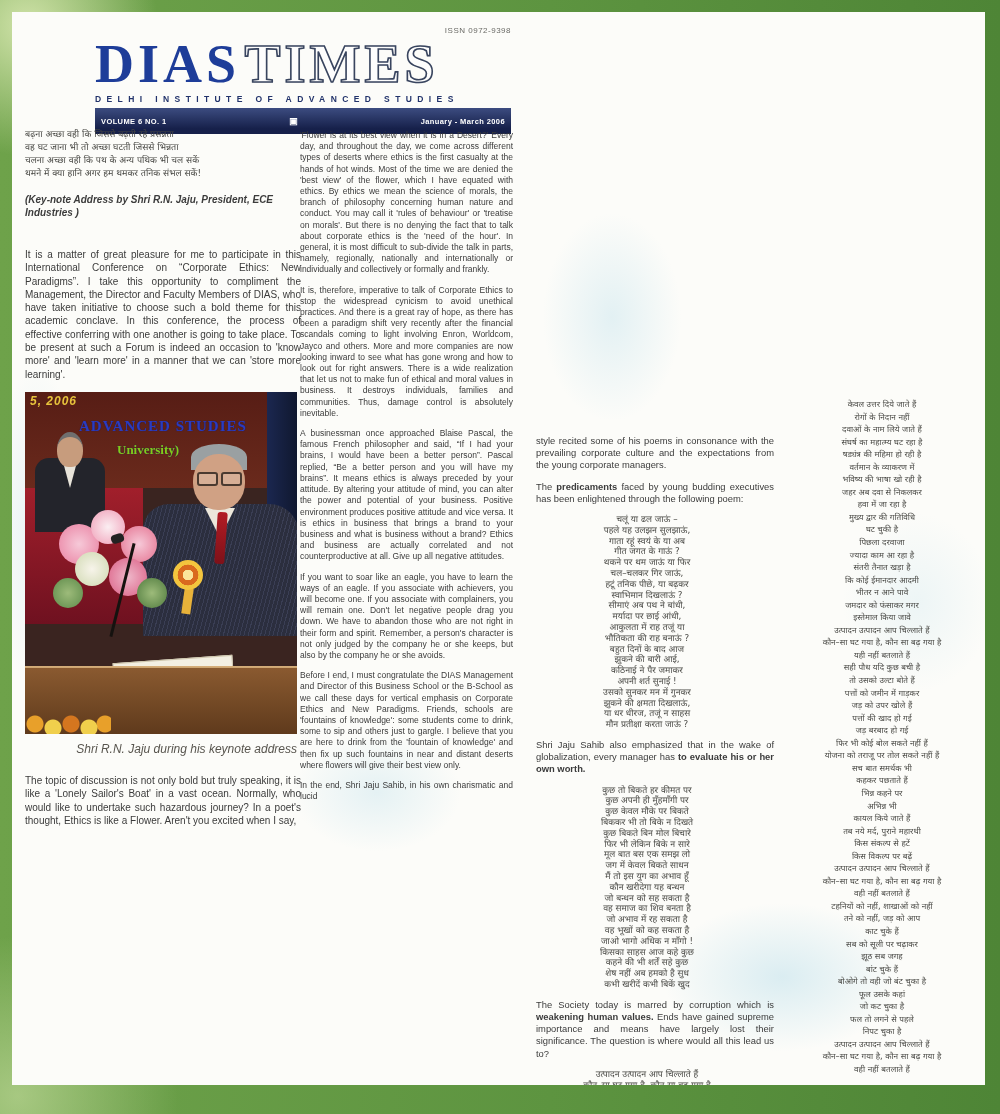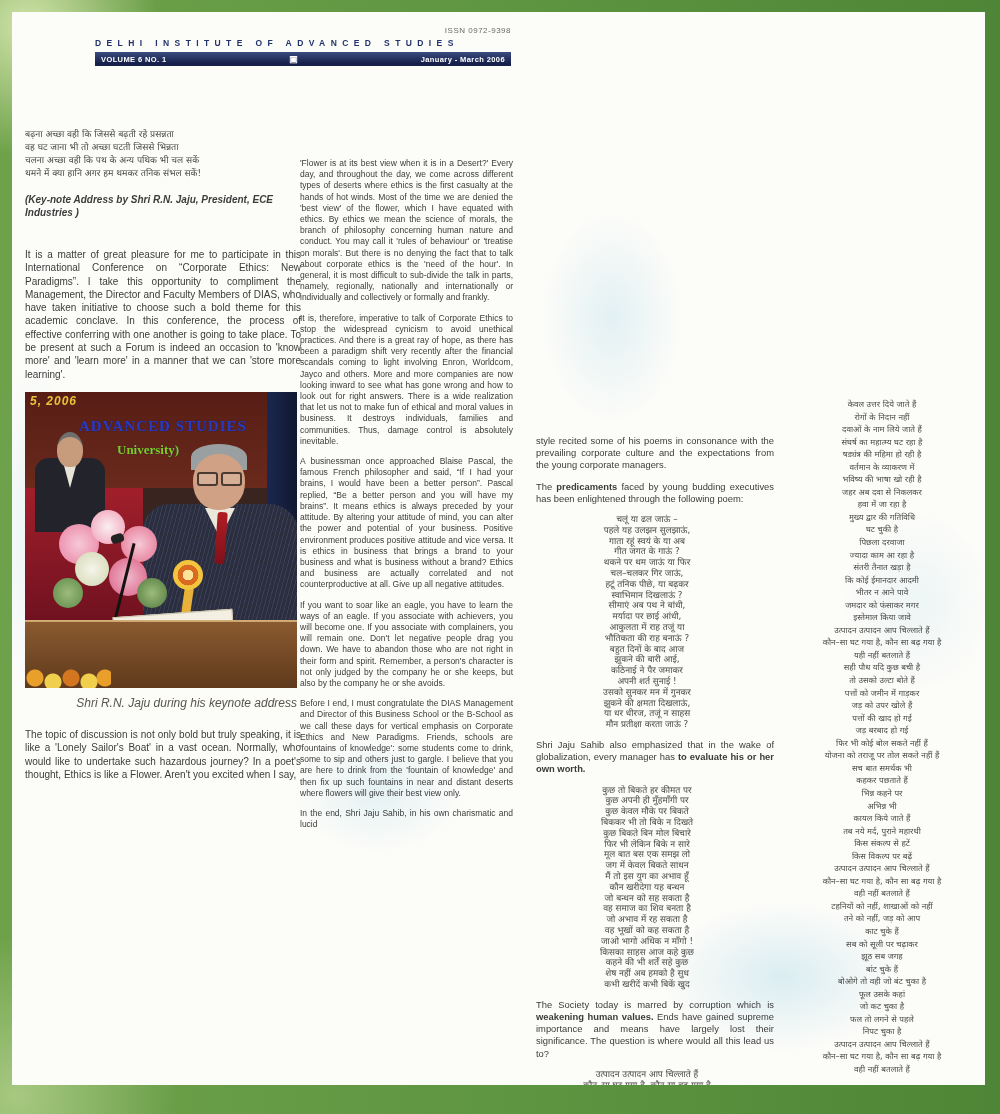--- a/index.html
+++ b/index.html
@@ -23,42 +23,42 @@
   .t5{left:830px;top:500px;width:150px;height:180px;background:radial-gradient(ellipse,rgba(168,214,230,.18),rgba(168,214,230,0) 70%);}
 
   
   .masthead{position:absolute;left:83px;top:14px;width:416px;}
   .issn{text-align:right;font-size:8px;color:#6a6a66;letter-spacing:.5px;margin-bottom:2px;}
   .logo-row{white-space:nowrap;line-height:1;}
   .logo-solid{font-family:"Liberation Serif",serif;font-weight:bold;font-size:54px;color:#1e3d99;letter-spacing:4px;}
   .logo-outline{font-family:"Liberation Serif",serif;font-weight:bold;font-size:54px;color:#fdfdfd;
     -webkit-text-stroke:1.6px #39455f;text-shadow:0 0 1px #39455f;letter-spacing:4px;}
   .logo-sub{font-size:8.5px;font-weight:bold;color:#22336b;letter-spacing:5.4px;margin-top:3px;white-space:nowrap;}
-  .mbar{margin-top:4px;height:14px;background:linear-gradient(180deg,#3c4c80 0%,#16204a 80%);
+  .mbar{margin-top:4px;height:26px;background:linear-gradient(180deg,#3c4c80 0%,#16204a 80%);
     display:flex;align-items:center;justify-content:space-between;padding:0 6px;
     color:#fff;font-size:7.5px;font-weight:bold;letter-spacing:.4px;}
   .bar-emblem{font-size:9px;line-height:9px;color:#fff;}
 
   
   .col{position:absolute;}
   .body{font-size:10px;line-height:13.3px;color:#3b3b3b;text-align:justify;margin:0 0 11px 0;}
   .hindi{font-family:"DejaVu Sans",sans-serif;color:#474743;}
   .poem{font-family:"DejaVu Sans",sans-serif;color:#4a4a46;text-align:center;}
   .b{font-weight:bold;}
 
   
   .col1{left:13px;top:116px;width:276px;}
   .epigraph{font-size:9px;line-height:13px;}
   .headline{margin:13px 0 0 0;font-size:15px;line-height:1.2;}
   .headline .hl{background:#cde9f1;color:#17283d;font-weight:bold;padding:3px 9px 3px 2px;}
   .byline{margin-top:13px;font-size:10px;font-weight:bold;font-style:italic;color:#3c3c3c;line-height:13px;}
   .col1 .body{margin-top:29px;}
 
   
-  .photo{position:relative;width:272px;height:296px;margin:8px 0 8px 0;overflow:hidden;background:#3a2420;}
+  .photo{position:relative;width:272px;height:342px;margin:8px 0 8px 0;overflow:hidden;background:#3a2420;}
   .ph-band{position:absolute;left:0;top:0;width:100%;height:96px;background:linear-gradient(180deg,#571d15,#6a2a1c);}
   .ph-date{position:absolute;left:5px;top:2px;color:#e7c33c;font-weight:bold;font-style:italic;font-size:12px;letter-spacing:1px;}
   .ph-banner1{position:absolute;left:54px;top:26px;color:#2b3bbf;font-family:"Liberation Serif",serif;font-weight:bold;font-size:15px;letter-spacing:1px;text-shadow:0 0 1px #101a70;}
   .ph-banner2{position:absolute;left:92px;top:50px;color:#84cc16;font-family:"Liberation Serif",serif;font-weight:bold;font-size:13px;text-shadow:0 0 1px #101a70;}
   .ph-curtain{position:absolute;right:0;top:0;width:30px;height:232px;background:linear-gradient(90deg,#1b2750,#10182f);}
   .ph-red{position:absolute;left:0;top:96px;width:118px;height:136px;background:linear-gradient(180deg,#a11f2b,#6f1120);}
   .ph-man1-head{position:absolute;left:32px;top:40px;width:26px;height:30px;border-radius:50% 50% 45% 45%;background:#c79c7d;border-top:5px solid #6f6f6f;}
   .ph-man1-body{position:absolute;left:10px;top:66px;width:70px;height:74px;border-radius:14px 14px 0 0;background:#23242b;}
   .ph-man1-shirt{position:absolute;left:38px;top:70px;width:14px;height:26px;background:#e8e4da;clip-path:polygon(0 0,100% 0,50% 100%);}
   .ph-man2-body{position:absolute;left:118px;top:112px;width:156px;height:132px;border-radius:26px 30px 0 0;
@@ -81,21 +81,21 @@
   .ph-garland{position:absolute;left:0;bottom:0;width:86px;height:34px;
     background:
       radial-gradient(circle at 10px 24px,#e8a02a 0 8px,transparent 9px),
       radial-gradient(circle at 28px 28px,#f0cf4c 0 8px,transparent 9px),
       radial-gradient(circle at 46px 24px,#d4761f 0 8px,transparent 9px),
       radial-gradient(circle at 64px 28px,#f0cf4c 0 8px,transparent 9px),
       radial-gradient(circle at 80px 24px,#e8a02a 0 8px,transparent 9px);}
   .caption{margin-top:6px;width:272px;text-align:right;font-style:italic;font-size:12px;color:#58554e;}
 
   
-  .col2{left:288px;top:118px;width:213px;margin-top:28px;}
+  .col2{left:288px;top:118px;width:213px;}
   .col2 .body{font-size:8.5px;line-height:11.2px;margin:0 0 9px 0;}
 
   
   .col3{left:508px;top:423px;width:254px;}
   .col3 .body{font-size:9.4px;line-height:12.2px;margin:0 0 9px 16px;}
   .col3 .poem{font-size:8.8px;line-height:10.8px;margin:0 0 9px 0;}
 
   
   .col4{left:770px;top:386px;width:200px;}
   .col4 .poem{font-size:8.2px;line-height:12.55px;}
@@ -107,20 +107,24 @@
   <div class="page">
 
     <div class="tint t1"></div>
     <div class="tint t2"></div>
     <div class="tint t3"></div>
     <div class="tint t4"></div>
     <div class="tint t5"></div>
 
     <header class="masthead">
       <div class="issn">ISSN 0972-9398</div>
+      <div class="logo-row">
+        <span class="logo-solid">DIAS</span>
+        <span class="logo-outline">TIMES</span>
+      </div>
       <div class="logo-sub">DELHI INSTITUTE OF ADVANCED STUDIES</div>
       <div class="mbar">
         <span>VOLUME 6 NO. 1</span>
         <span class="bar-emblem">▣</span>
         <span>January - March 2006</span>
       </div>
     </header>
 
     <section class="col col1">
       <div class="hindi epigraph">

